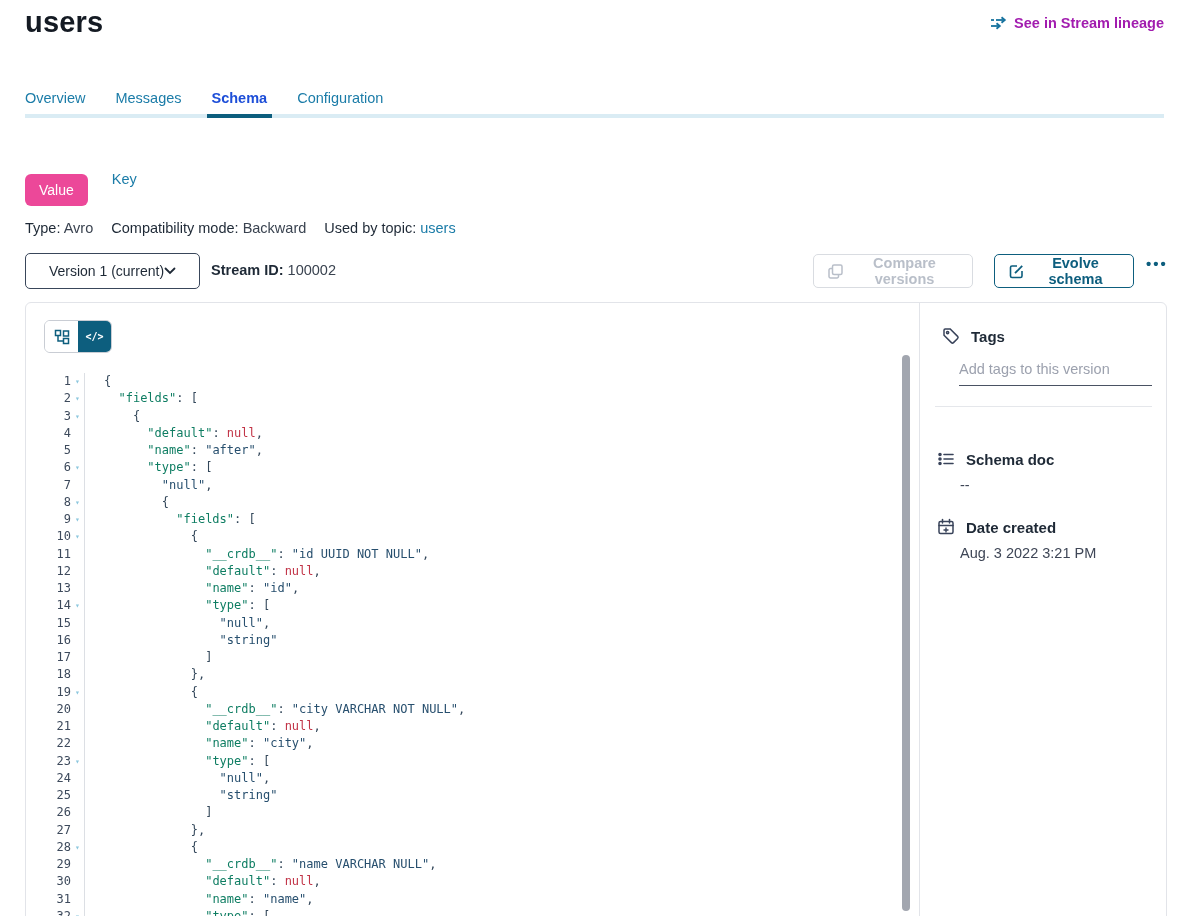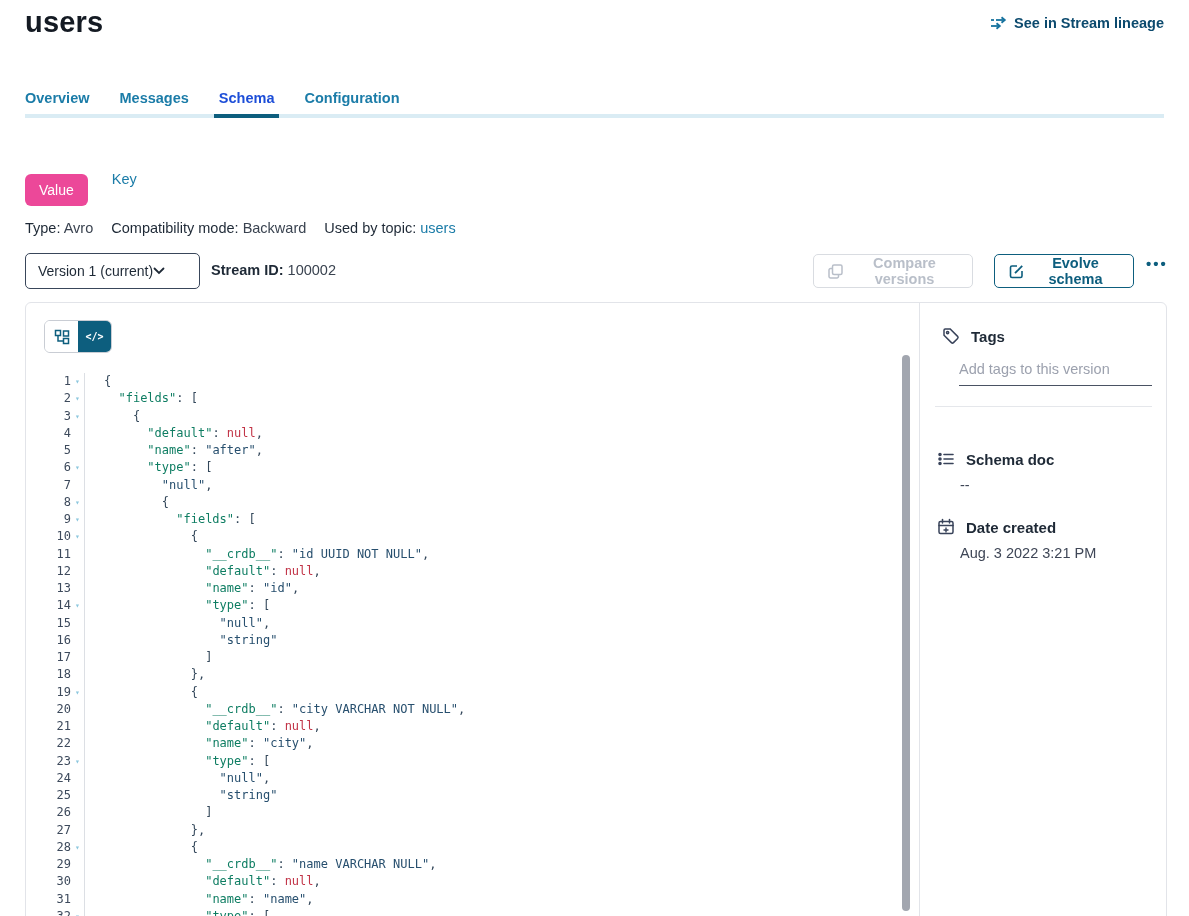--- a/index.html
+++ b/index.html
@@ -4,45 +4,45 @@
 <style>
   * { margin:0; padding:0; box-sizing:border-box; }
   html,body { width:1189px; height:916px; overflow:hidden; background:#ffffff;
               font-family:"Liberation Sans", sans-serif; color:#1E2936; }
   body { position:relative; }
 
   
   .page-title { position:absolute; left:25px; top:6px; font-size:29px; font-weight:700;
                 color:#141A23; letter-spacing:.2px; }
   .lineage-link { position:absolute; right:25px; top:15px; display:flex; align-items:center;
-                  gap:7px; color:#0c4a6e; font-size:14.5px; font-weight:600; cursor:pointer; }
+                  gap:7px; color:#a21caf; font-size:14.5px; font-weight:600; cursor:pointer; }
 
   
   .tabs { position:absolute; left:25px; top:90px; display:flex; gap:30px; font-size:14.5px; }
-  .tab { height:28px; color:#1B7CA8; font-weight:700; position:relative; cursor:pointer; }
+  .tab { height:28px; color:#1B7CA8; font-weight:400; position:relative; cursor:pointer; }
   .tab.active { color:#1d4ed8; font-weight:600; }
   .tab.active::after { content:""; position:absolute; left:-5px; right:-5px; bottom:0;
                        height:4px; background:#0D5E7E; z-index:2; }
   .tabs-track { position:absolute; left:25px; right:25px; top:114px; height:4px; background:#DAECF4; }
 
   
   .vk { position:absolute; left:25px; top:152px; display:flex; align-items:center; }
   .vk-value { background:#ec4899; color:#ffffff; border-radius:6px; padding:8px 14px;
               font-size:14px; font-weight:500; cursor:pointer;margin-top:22px; }
   .vk-key { color:#1B7CA8; font-size:14.5px; font-weight:500; margin-left:24px; cursor:pointer; }
 
   
   .meta { position:absolute; left:25px; top:220px; display:flex; gap:18px; font-size:14.5px; color:#3A4350; }
   .meta b { color:#1E2936; font-weight:400; }
   .meta .link { color:#1B7CA8; cursor:pointer; }
 
   
   .version-select { position:absolute; left:25px; top:253px; width:175px; height:36px;
                     border:1.5px solid #39465A; border-radius:5px; background:#fff;
-                    display:flex; align-items:center; justify-content:flex-start;
+                    display:flex; align-items:center; justify-content:center;
                     padding:0 12px; font-size:14px; color:#1E2936; cursor:pointer; }
   .schema-id { position:absolute; left:211px; top:262px; font-size:14.5px; color:#3A4350; }
   .schema-id b { color:#1E2936; font-weight:700; }
   .btn { position:absolute; top:254px; height:34px; display:flex; align-items:center; gap:8px;
          border-radius:5px; background:#fff; font-size:14.5px; font-weight:600;
          padding:0 14px; cursor:pointer; }
   .btn-compare { left:813px; width:160px; border:1px solid #D9DCE1; color:#B9BFC9; cursor:default; }
   .btn-evolve { left:994px; width:140px; border:1px solid #0D5E7E; color:#0D5E7E; }
   .more-menu { position:absolute; left:1146px; top:255px; color:#0D5E7E; font-size:15px;
                font-weight:700; letter-spacing:2px; cursor:pointer; }

